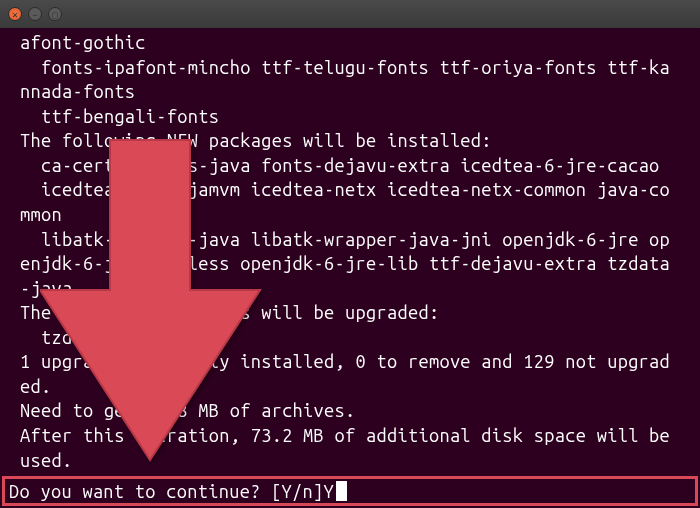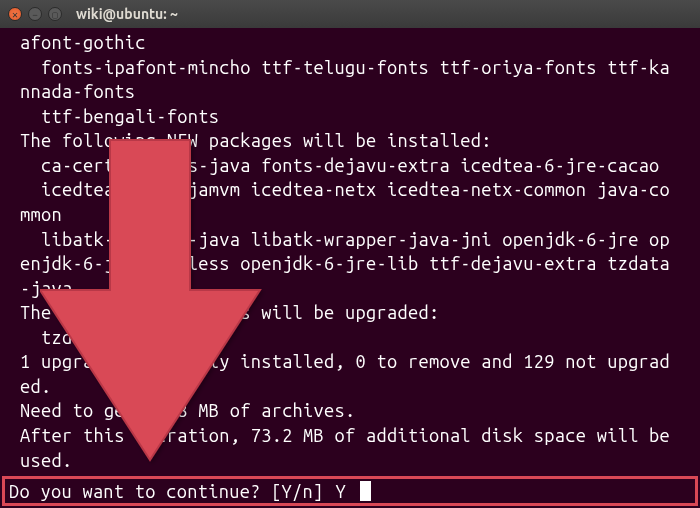--- a/index.html
+++ b/index.html
@@ -56,21 +56,20 @@
     }
     .prompt-row {
       position: absolute;
       bottom: 2px;
       left: 2px;
       right: 2px;
       border: 3px solid #d94856;
       padding: 2px 4px;
       display: flex;
       align-items: center;
-      gap: 12px;
     }
     .prompt-text {
       color: #ffffff;
       font-size: 18.2px;
       font-family: 'Ubuntu Mono', 'DejaVu Sans Mono', monospace;
       letter-spacing: 0.3px;
     }
     .cursor {
       display: inline-block;
       width: 11px;
@@ -86,21 +85,20 @@
       pointer-events: none;
     }
   </style>
 </head>
 <body>
 
 <div class="titlebar">
   <div class="window-control close">✕</div>
   <div class="window-control">−</div>
   <div class="window-control">▢</div>
-  <div class="title-text">wiki@ubuntu: ~</div>
 </div>
 
 <div class="terminal">afont-gothic
   fonts-ipafont-mincho ttf-telugu-fonts ttf-oriya-fonts ttf-kannada-fonts
   ttf-bengali-fonts
 The following NEW packages will be installed:
   ca-certificates-java fonts-dejavu-extra icedtea-6-jre-cacao
   icedtea-6-jre-jamvm icedtea-netx icedtea-netx-common java-common
   libatk-wrapper-java libatk-wrapper-java-jni openjdk-6-jre openjdk-6-jre-headless openjdk-6-jre-lib ttf-dejavu-extra tzdata-java
 The following packages will be upgraded:

